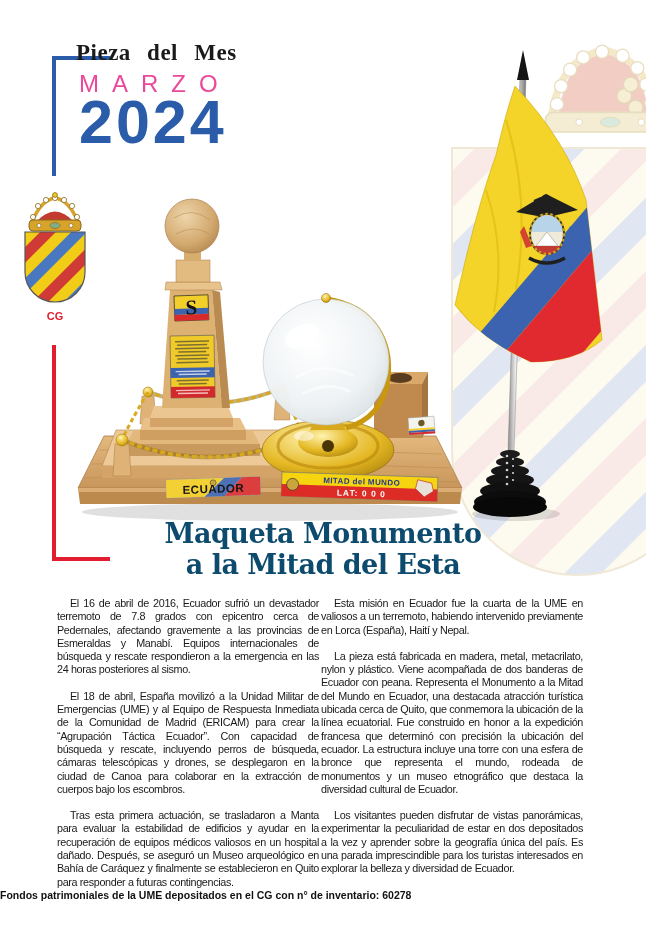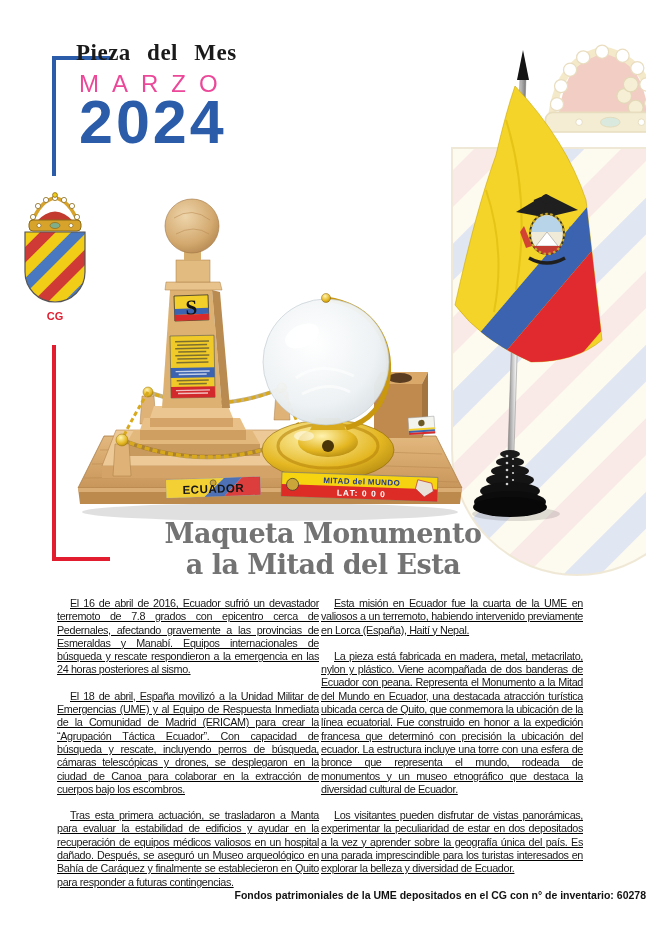--- a/index.html
+++ b/index.html
@@ -20,27 +20,27 @@
         letter-spacing:3px;line-height:1;}
   .cg-crest{position:absolute;left:18px;top:192px;width:74px;height:118px;}
   .cg{position:absolute;left:18px;top:310px;width:74px;text-align:center;
       font-weight:bold;font-size:11px;color:#e11d2f;}
   
   .photo{position:absolute;left:70px;top:178px;width:400px;height:345px;}
   .flag{position:absolute;left:436px;top:50px;width:210px;height:480px;}
   
   .title{position:absolute;left:0;top:518px;width:646px;margin:0;text-align:center;
          font-family:"DejaVu Serif","Liberation Serif",serif;font-weight:bold;
-         font-size:27px;line-height:31px;color:#737373;letter-spacing:-.5px;}
-  
-  .article{position:absolute;left:57px;top:597px;width:538px;display:flex;gap:2px;text-decoration:underline;}
+         font-size:27px;line-height:31px;color:#0c4a6e;letter-spacing:-.5px;}
+  
+  .article{position:absolute;left:57px;top:597px;width:538px;display:flex;gap:2px;}
   .col{width:262px;}
   .col p{margin:0 0 13px 0;font-size:10.8px;line-height:13.3px;letter-spacing:-.35px;
          text-align:justify;text-indent:13px;color:#191919;}
-  .footer{position:absolute;left:0;top:889px;width:646px;text-align:right;
+  .footer{position:absolute;left:0;top:889px;width:646px;text-align:left;
           font-weight:bold;font-size:10.5px;color:#111;}
 </style>
 </head>
 <body>
 
 <div class="page">
 
   <svg class="bg-crest" viewBox="0 0 200 556">
     <defs>
       <pattern id="fadeStripes" patternUnits="userSpaceOnUse" width="104" height="104" patternTransform="rotate(45)">

